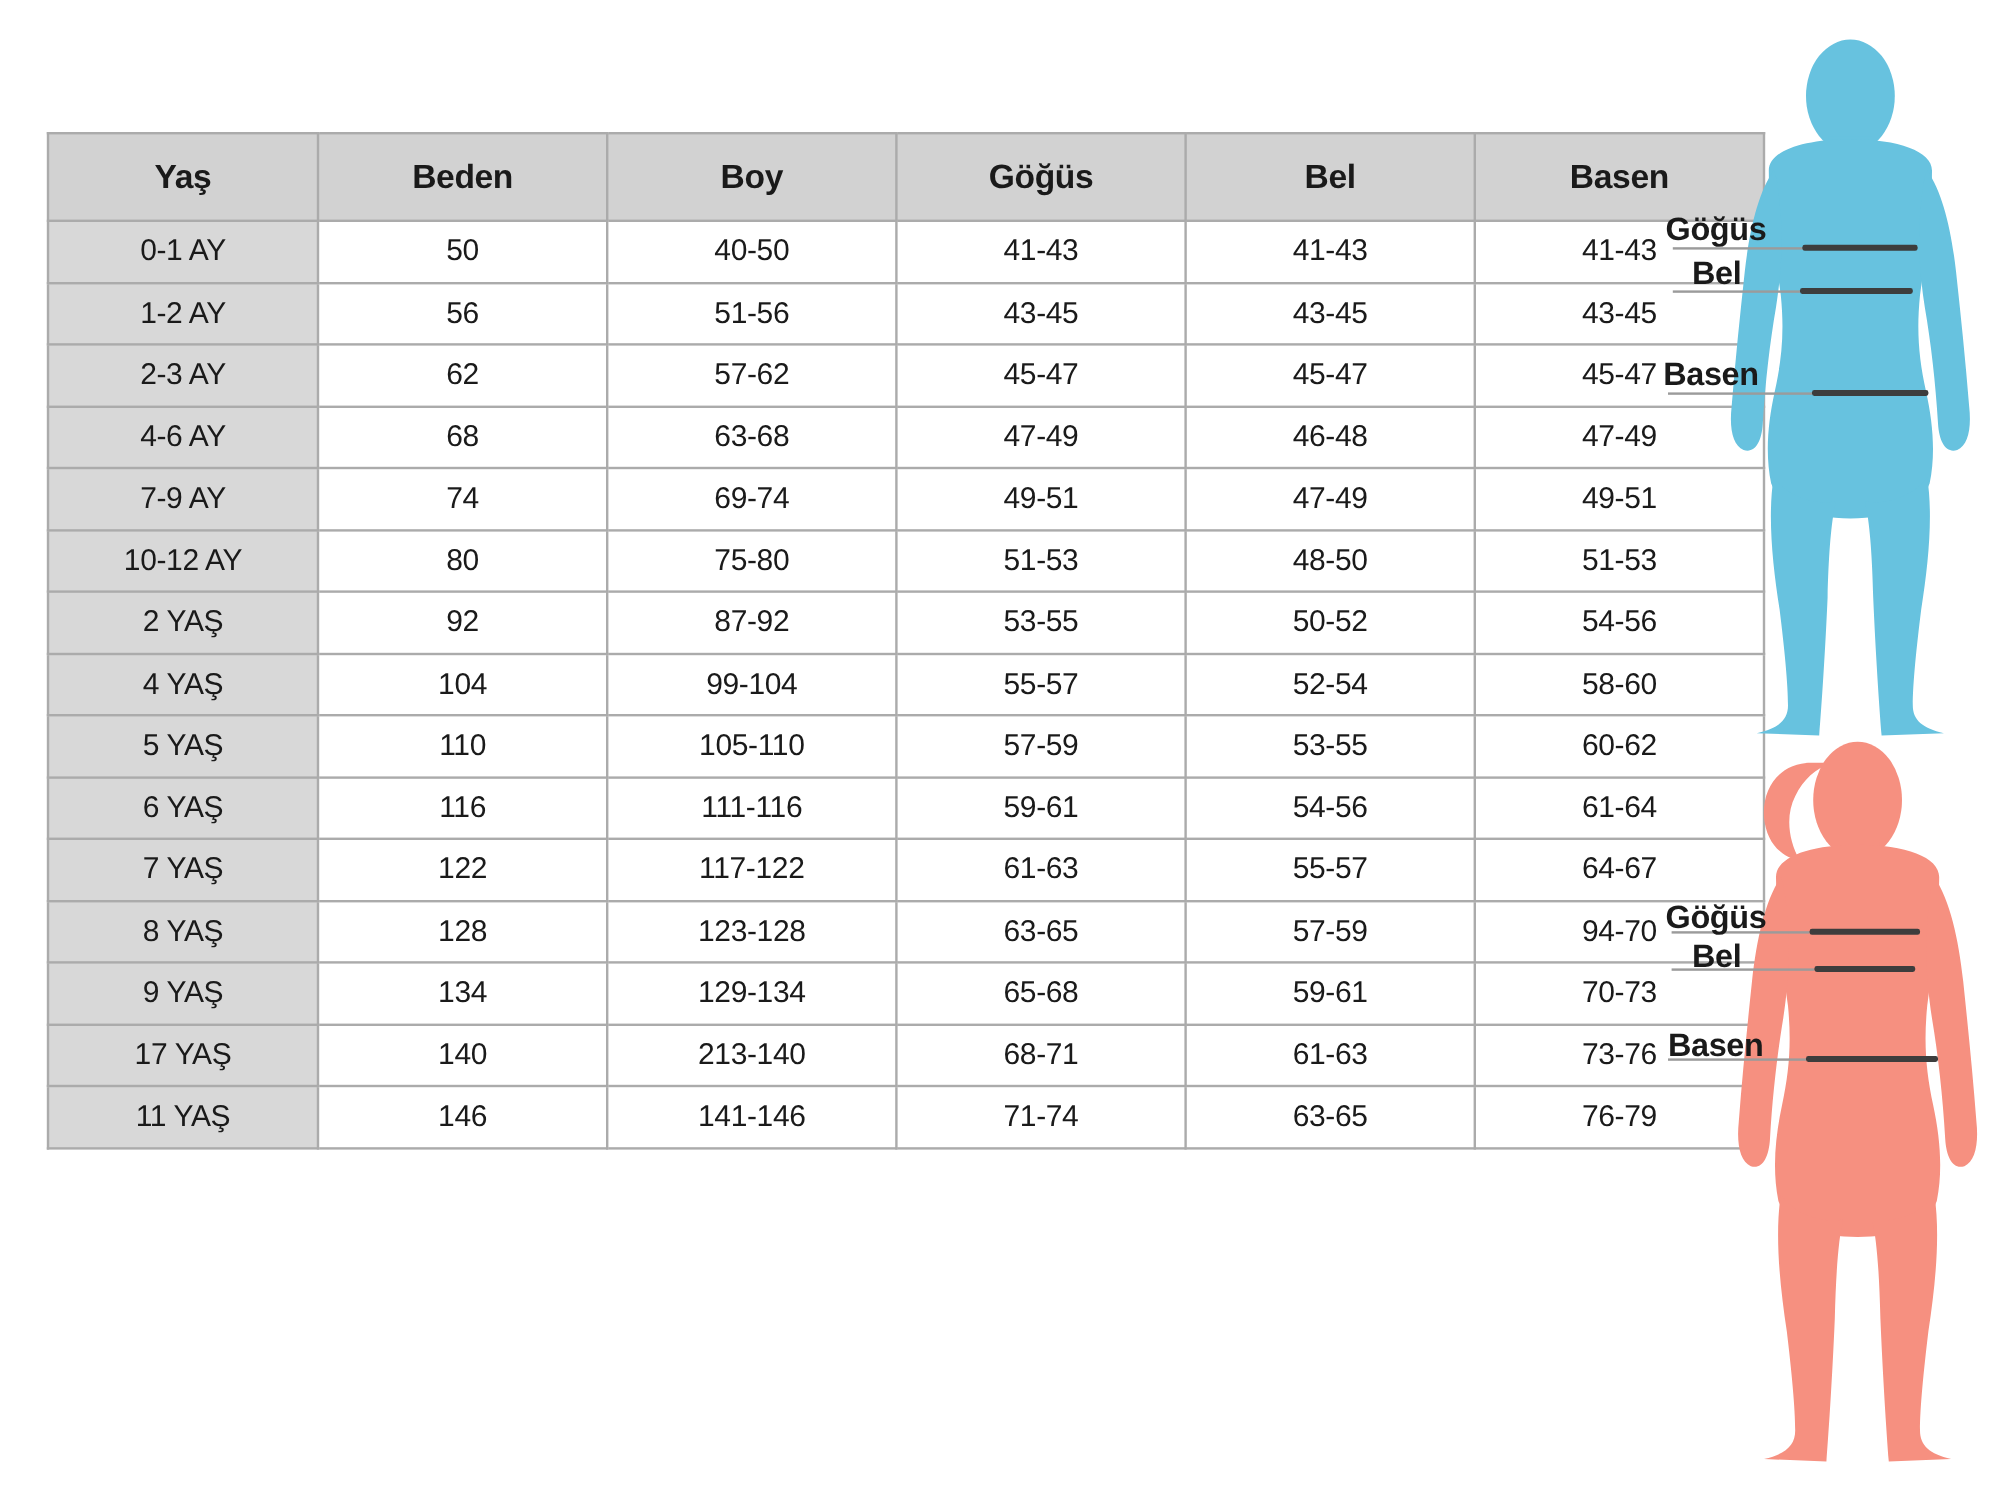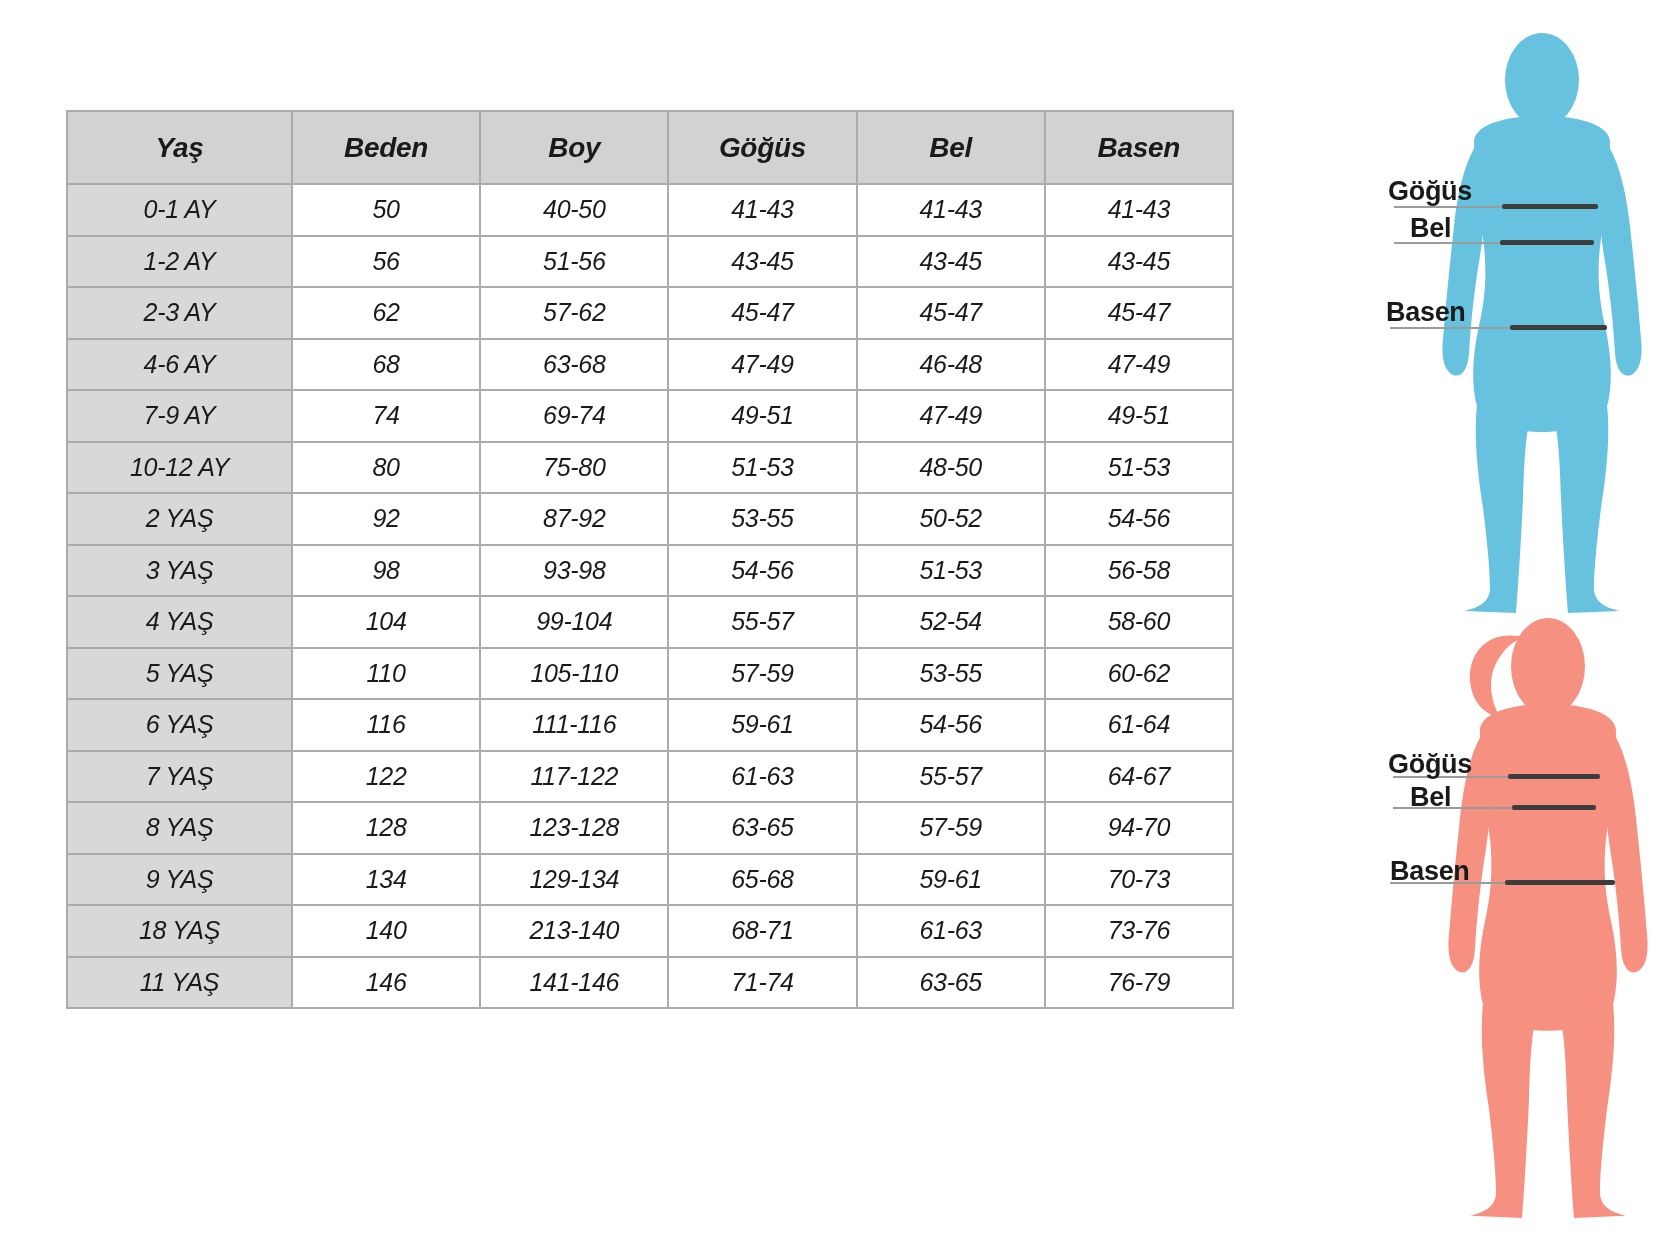--- a/index.html
+++ b/index.html
@@ -18,27 +18,26 @@
     position:relative;
     width:1680px;
     height:1245px;
     background:#ffffff;
     overflow:hidden;
   }
 
   
   table.size-table {
     position:absolute;
-    left:66px;
+    left:39px;
     top:110px;
-    width:1168px;
+    width:1432px;
     border-collapse:collapse;
     table-layout:fixed;
     border:2px solid var(--outer);
-    font-style:italic;
   }
   .size-table th, .size-table td {
     border:2px solid var(--grid);
     text-align:center;
     vertical-align:middle;
     letter-spacing:-0.3px;
     white-space:nowrap;
   }
   .size-table thead th {
     height:73px;
@@ -179,28 +178,20 @@
         </tr>
         <tr>
           <th>2 YAŞ</th>
           <td>92</td>
           <td>87-92</td>
           <td>53-55</td>
           <td>50-52</td>
           <td>54-56</td>
         </tr>
         <tr>
-          <th>3 YAŞ</th>
-          <td>98</td>
-          <td>93-98</td>
-          <td>54-56</td>
-          <td>51-53</td>
-          <td>56-58</td>
-        </tr>
-        <tr>
           <th>4 YAŞ</th>
           <td>104</td>
           <td>99-104</td>
           <td>55-57</td>
           <td>52-54</td>
           <td>58-60</td>
         </tr>
         <tr>
           <th>5 YAŞ</th>
           <td>110</td>
@@ -235,21 +226,21 @@
         </tr>
         <tr>
           <th>9 YAŞ</th>
           <td>134</td>
           <td>129-134</td>
           <td>65-68</td>
           <td>59-61</td>
           <td>70-73</td>
         </tr>
         <tr>
-          <th>18 YAŞ</th>
+          <th>17 YAŞ</th>
           <td>140</td>
           <td>213-140</td>
           <td>68-71</td>
           <td>61-63</td>
           <td>73-76</td>
         </tr>
         <tr>
           <th>11 YAŞ</th>
           <td>146</td>
           <td>141-146</td>

